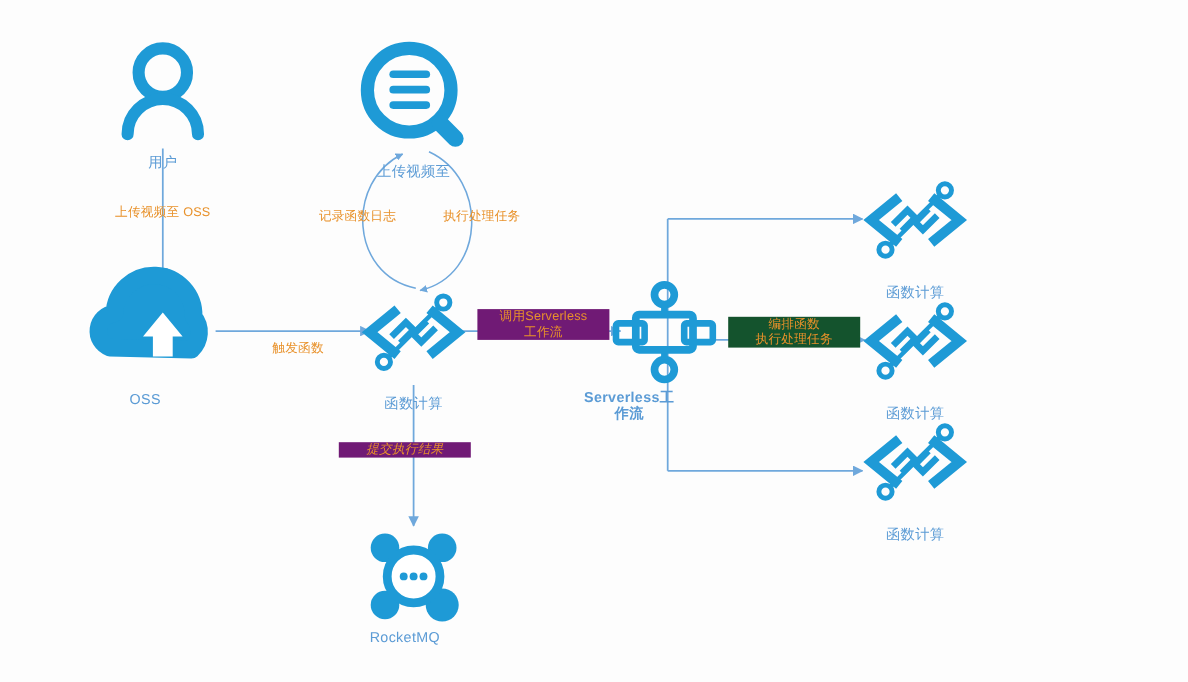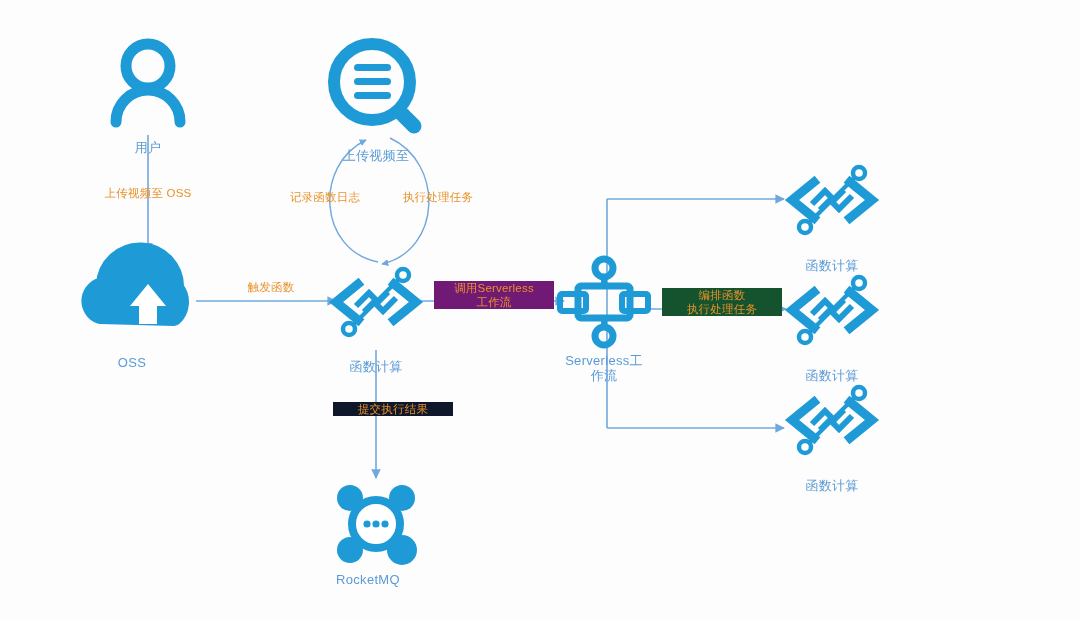--- a/index.html
+++ b/index.html
@@ -185,40 +185,40 @@
   </svg>
 
   <div class="node-label" style="left:88px; top:140px; width:120px;">用户</div>
 
   <div class="node-label" style="left:316px; top:148px; width:120px;">上传视频至</div>
 
   <div class="node-label" style="left:72px; top:355px; width:120px;">OSS</div>
 
   <div class="node-label" style="left:316px; top:359px; width:120px;">函数计算</div>
 
-  <div class="node-label" style="left:534px; top:353px; width:140px;">Serverless工
+  <div class="node-label" style="left:502px; top:353px; width:140px;font-weight:bold;">Serverless工
 作流</div>
 
   <div class="node-label" style="left:308px; top:572px; width:120px;">RocketMQ</div>
 
   <div class="node-label" style="left:772px; top:258px; width:120px;">函数计算</div>
 
   <div class="node-label" style="left:772px; top:368px; width:120px;">函数计算</div>
 
   <div class="node-label" style="left:772px; top:478px; width:120px;">函数计算</div>
 
   <div class="edge-label" style="left:88px; top:186px; width:120px;">上传视频至 OSS</div>
 
-  <div class="edge-label" style="left:231px; top:280px; width:80px; background:#fdfdfd;">触发函数</div>
+  <div class="edge-label" style="left:231px; top:310px; width:80px; background:#fdfdfd;">触发函数</div>
 
   <div class="edge-label" style="left:277px; top:190px; width:96px;">记录函数日志</div>
 
   <div class="edge-label" style="left:390px; top:190px; width:96px;">执行处理任务</div>
 
   <div class="edge-label" style="left:434px; top:281px; width:120px; background:#701a75;">调用Serverless
 工作流</div>
 
-  <div class="edge-label" style="left:333px; top:402px; width:120px; background:#0f172a;">提交执行结果</div>
+  <div class="edge-label" style="left:308px; top:402px; width:120px; background:#701a75;font-style:italic;">提交执行结果</div>
 
   <div class="edge-label" style="left:662px; top:288px; width:120px; background:#14532d;">编排函数
 执行处理任务</div>
 
 </div>
 
 </body></html>

